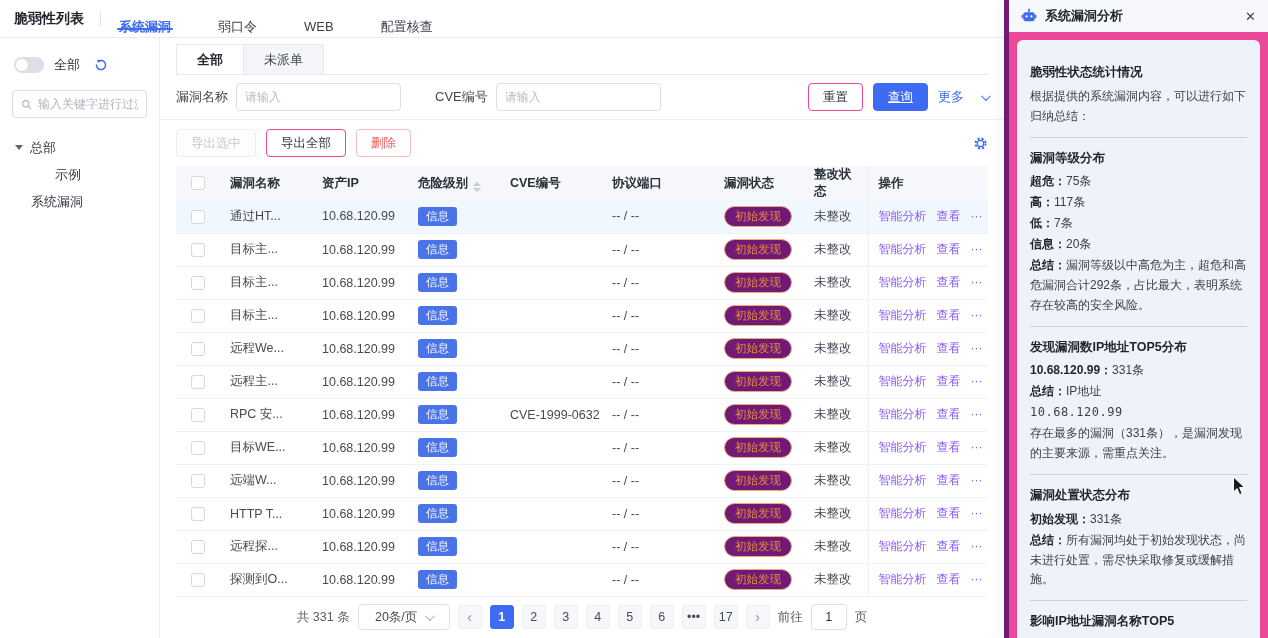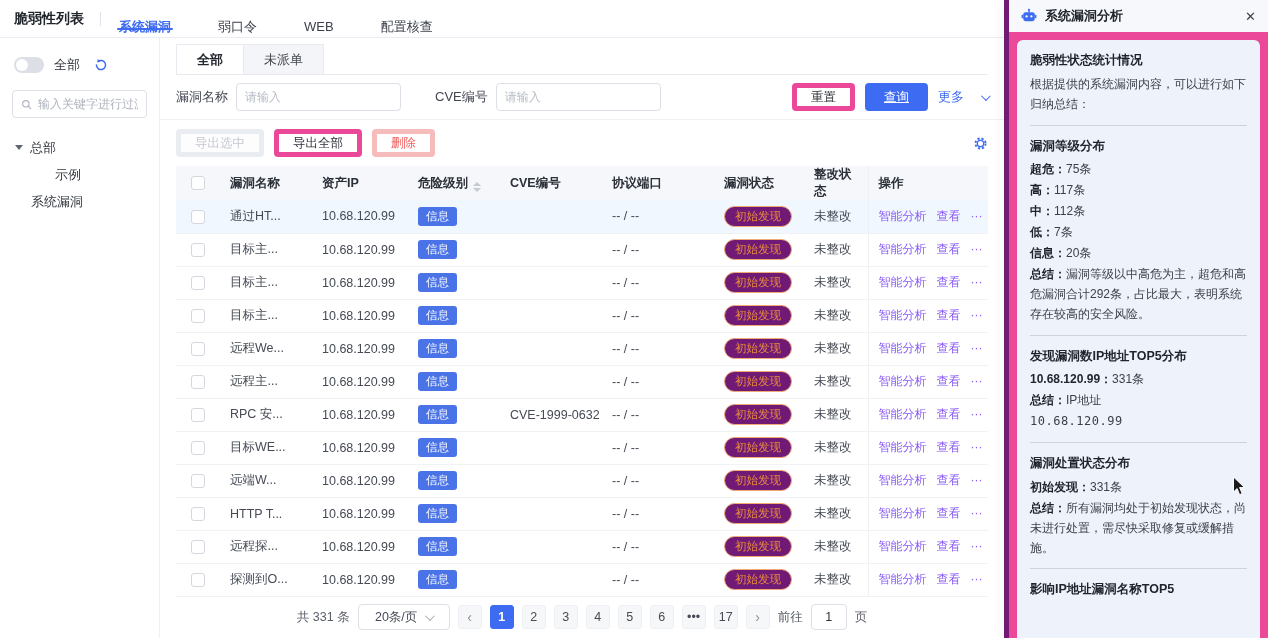--- a/index.html
+++ b/index.html
@@ -43,21 +43,21 @@
   .mtab + .mtab { border-left:none; }
   .mtab.active { background:#fff; color:#23272e; font-weight:600; }
 
   .filters { display:flex; align-items:center; padding:8px 16px; border-bottom:1px solid #eef0f4; }
   .f-label { font-size:13px; color:#424750; margin-right:8px; white-space:nowrap; }
   .f-input { width:165px; height:28px; border:1px solid #dcdfe6; border-radius:4px; padding:0 8px; font-size:12px; color:#333; outline:none; font-family:inherit; }
   .f-input::placeholder { color:#b6bcc6; }
   .f-group { display:flex; align-items:center; }
   .f-gap { width:34px; }
   .f-actions { margin-left:auto; display:flex; align-items:center; gap:10px; }
-  .btn { height:28px; padding:0 14px; border-radius:4px; font-size:12.5px; background:#fff; border:5px solid #ec4899; color:#2e333b; cursor:pointer; font-family:inherit; }
+  .btn { height:28px; padding:0 14px; border-radius:4px; font-size:12.5px; background:#fff; border:1px solid #ec4899; color:#2e333b; cursor:pointer; font-family:inherit; }
   .btn.primary { background:#3d6bf2; border-color:#3d6bf2; color:#fff;text-decoration:underline; }
   .btn.danger { border-color:#f6bcbc; color:#f15f5f; }
   .btn.disabled { color:#c3c8d0; border-color:#e9ecf1; background:#fdfdfe; cursor:default; }
   .link-more { color:#3d6bf2; font-size:13px; display:flex; align-items:center; gap:17px; cursor:pointer; }
   .chev { width:7px; height:7px; border-right:1.5px solid #3d6bf2; border-bottom:1.5px solid #3d6bf2; transform:rotate(45deg) translateY(-2px); }
 
   .toolbar { display:flex; align-items:center; gap:10px; padding:9px 16px; }
   .gear { margin-left:auto; display:flex; cursor:pointer; }
 
   table { margin:0 16px; width:calc(100% - 32px); border-collapse:collapse; table-layout:fixed; }
@@ -82,21 +82,21 @@
   .pbtn { min-width:24px; height:24px; padding:0 4px; border-radius:3px; background:#f6f7f9; border:1px solid #eef0f4; display:flex; align-items:center; justify-content:center; color:#454a54; cursor:pointer; }
   .pbtn.active { background:#3d6bf2; border-color:#3d6bf2; color:#fff; font-weight:600; }
   .pbtn.arrow { color:#8a919c; font-size:14px; }
   .goto-input { width:36px; height:26px; border:1px solid #dcdfe6; border-radius:4px; text-align:center; font-size:12.5px; color:#333; outline:none; font-family:inherit; }
 
   
   .panel { width:264px; flex:none; background:#ec4899; border-left:5px solid #701a75; box-shadow:-4px 0 10px rgba(30,40,80,.04); display:flex; flex-direction:column; margin-top:-38px; height:638px; }
   .panel-header { height:32px; flex:none; display:flex; align-items:center; gap:8px; padding:0 12px; background:#f6f8fb; }
   .panel-title { font-size:13px; font-weight:600; color:#23272e; }
   .panel-close { margin-left:auto; font-size:13px; color:#3c424c; cursor:pointer; line-height:1; }
-  .panel-body { flex:1; margin:8px 8px 0; background:#eef2fa; border-radius:6px 6px 0 0; padding:8px 13px; overflow:hidden; font-size:12px; line-height:1.66; color:#3a3f49; }
+  .panel-body { flex:1; margin:8px 8px 0; background:#eef2fa; border-radius:6px 6px 0 0; padding:20px 13px; overflow:hidden; font-size:12px; line-height:1.66; color:#3a3f49; }
   .sec-title { font-weight:700; color:#1f232b; font-size:12.5px; margin:2px 0 4px; }
   .sec-div { border-top:1px solid #cdd2dd; margin:10px 0; }
   .pline { margin:1px 0; }
   .pline b { color:#1f232b; }
   .pline .mono { font-family:"DejaVu Sans Mono", monospace; letter-spacing:.5px; }
 
   .cursor { position:absolute; left:1232px; top:476px; width:14px; height:20px; pointer-events:none; z-index:50; }
 </style>
 </head>
 <body>
@@ -392,29 +392,29 @@
         <span class="panel-title">系统漏洞分析</span>
         <span class="panel-close">✕</span>
       </div>
       <div class="panel-body" id="panelBody">
           <div class="sec-title">脆弱性状态统计情况</div>
           <div class="pline"><span>根据提供的系统漏洞内容，可以进行如下归纳总结：</span></div>
           <div class="sec-div"></div>
           <div class="sec-title">漏洞等级分布</div>
           <div class="pline"><b>超危：</b><span>75条</span></div>
           <div class="pline"><b>高：</b><span>117条</span></div>
-          <div class="pline"><b>中：</b><span>112条</span></div>
           <div class="pline"><b>低：</b><span>7条</span></div>
           <div class="pline"><b>信息：</b><span>20条</span></div>
           <div class="pline"><b>总结：</b><span>漏洞等级以中高危为主，超危和高危漏洞合计292条，占比最大，表明系统存在较高的安全风险。</span></div>
           <div class="sec-div"></div>
           <div class="sec-title">发现漏洞数IP地址TOP5分布</div>
           <div class="pline"><b>10.68.120.99：</b><span>331条</span></div>
           <div class="pline"><b>总结：</b><span>IP地址</span></div>
           <div class="pline"><span class="mono">10.68.120.99</span></div>
+          <div class="pline"><span>存在最多的漏洞（331条），是漏洞发现的主要来源，需重点关注。</span></div>
           <div class="sec-div"></div>
           <div class="sec-title">漏洞处置状态分布</div>
           <div class="pline"><b>初始发现：</b><span>331条</span></div>
           <div class="pline"><b>总结：</b><span>所有漏洞均处于初始发现状态，尚未进行处置，需尽快采取修复或缓解措施。</span></div>
           <div class="sec-div"></div>
           <div class="sec-title">影响IP地址漏洞名称TOP5</div>
         </div>
     </aside>
 
   </div>

